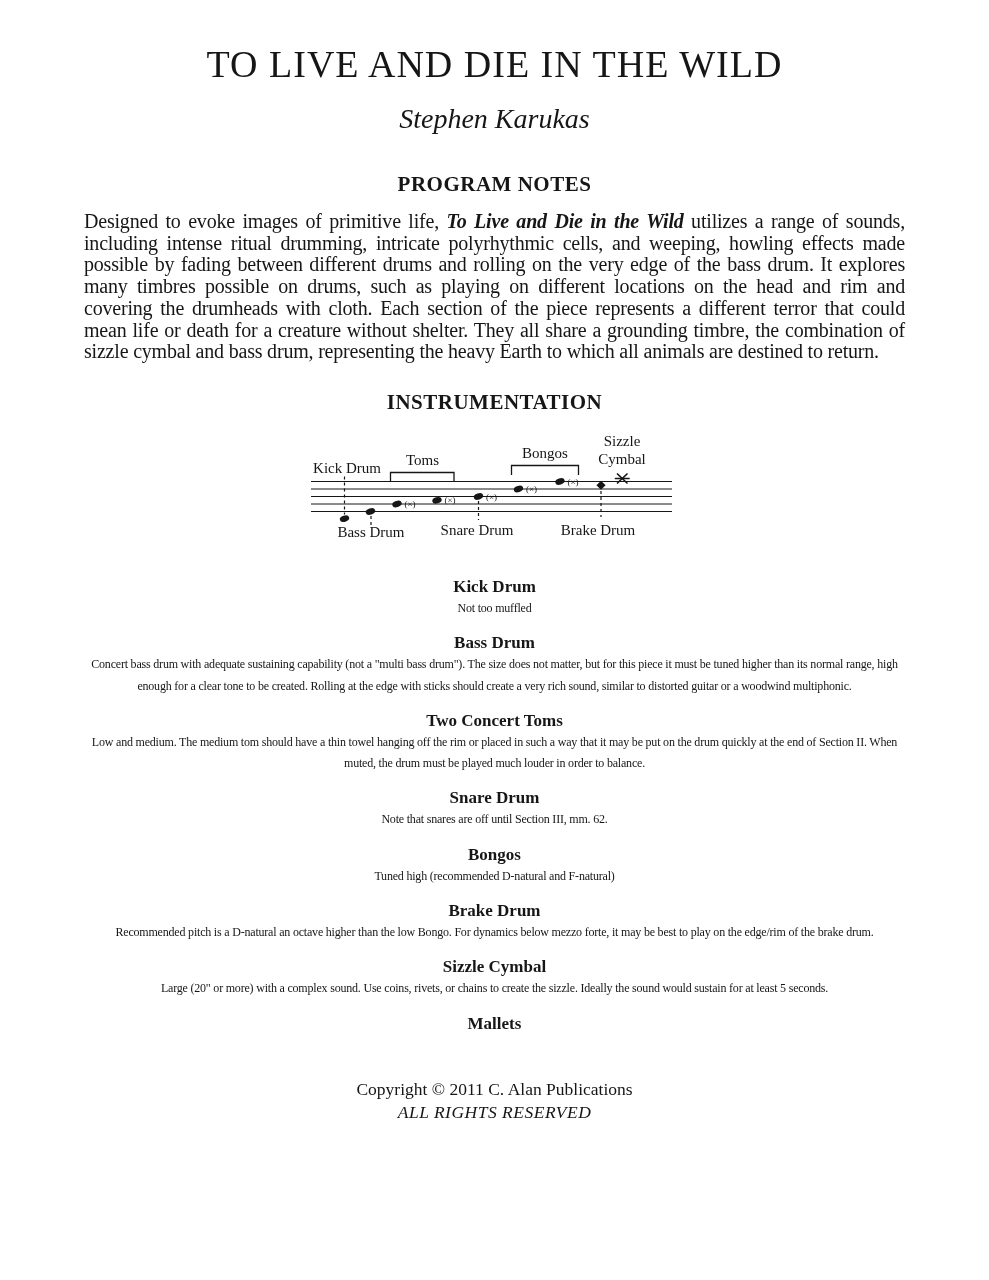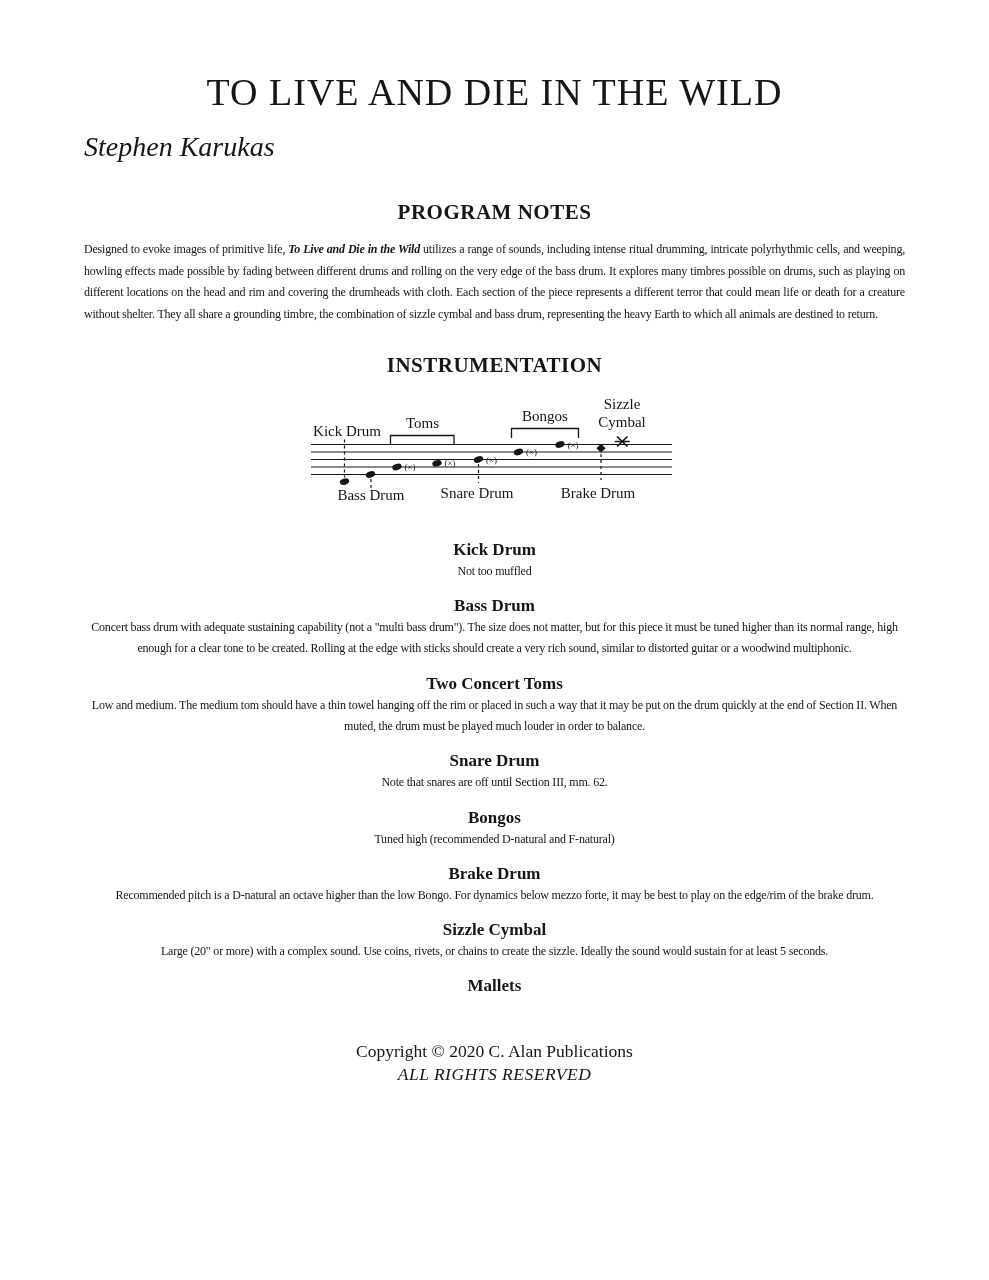--- a/index.html
+++ b/index.html
@@ -2,36 +2,36 @@
 <html><head>
 <meta charset="utf-8">
 <style>
   html,body{margin:0;padding:0;background:#ffffff;}
   body{
     width:989px;height:1280px;
     font-family:"Liberation Serif", serif;
     color:#161616;
     -webkit-font-smoothing:antialiased;
   }
-  .page{width:821px;margin:0 auto;padding-top:70px;}
+  .page{width:821px;margin:0 auto;padding-top:42px;}
   .title{
     font-size:38px;line-height:44px;text-align:center;
     letter-spacing:1px;font-weight:normal;
   }
   .composer{
-    font-size:28px;line-height:33px;text-align:left;
+    font-size:28px;line-height:33px;text-align:center;
     font-style:italic;margin-top:16px;
   }
   .section-heading{
     font-size:21px;line-height:30px;text-align:center;
     letter-spacing:0.5px;margin-top:34px;font-weight:bold;
   }
   .notes-para{
     margin-top:12px;
-    font-size:12px;line-height:21.7px;letter-spacing:-0.2px;
+    font-size:20px;line-height:21.7px;letter-spacing:-0.2px;
     text-align:justify;
   }
   .notes-para .it{font-style:italic;font-weight:bold;}
   .instr-heading{margin-top:24px;}
   .diagram-wrap{width:380px;margin:14px auto 0;}
   svg text{font-family:"Liberation Serif", serif;fill:#161616;}
   .staff-label{font-size:15px;}
   .rim-marker{font-size:9px;}
   .sections{margin-top:26px;}
   .inst-section{margin-bottom:13px;text-align:center;}
@@ -139,17 +139,17 @@
       <div class="inst-section">
         <div class="inst-name">Sizzle Cymbal</div>
         <div class="inst-desc">Large (20" or more) with a complex sound. Use coins, rivets, or chains to create the sizzle. Ideally the sound would sustain for at least 5 seconds.</div>
       </div>
       <div class="inst-section">
         <div class="inst-name">Mallets</div>
       </div>
     </div>
 
   <div class="footer">
-    <div class="copyright">Copyright © 2020 C. Alan Publications</div>
+    <div class="copyright">Copyright © 2011 C. Alan Publications</div>
     <div class="rights">ALL RIGHTS RESERVED</div>
   </div>
 
 </div>
 
 </body></html>

